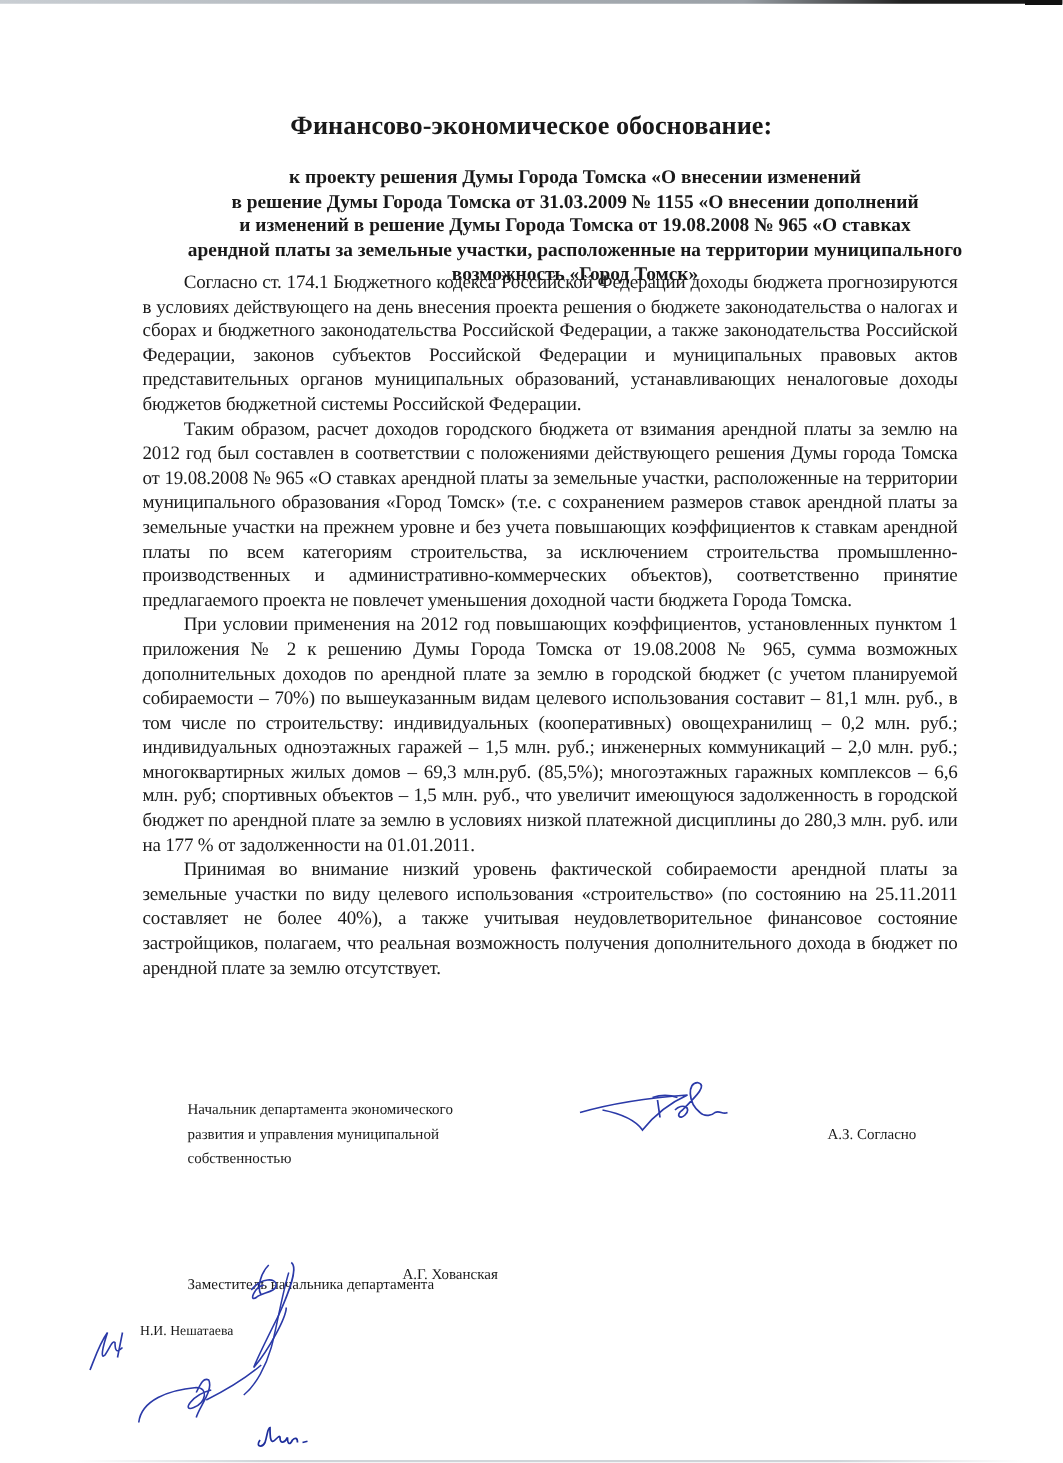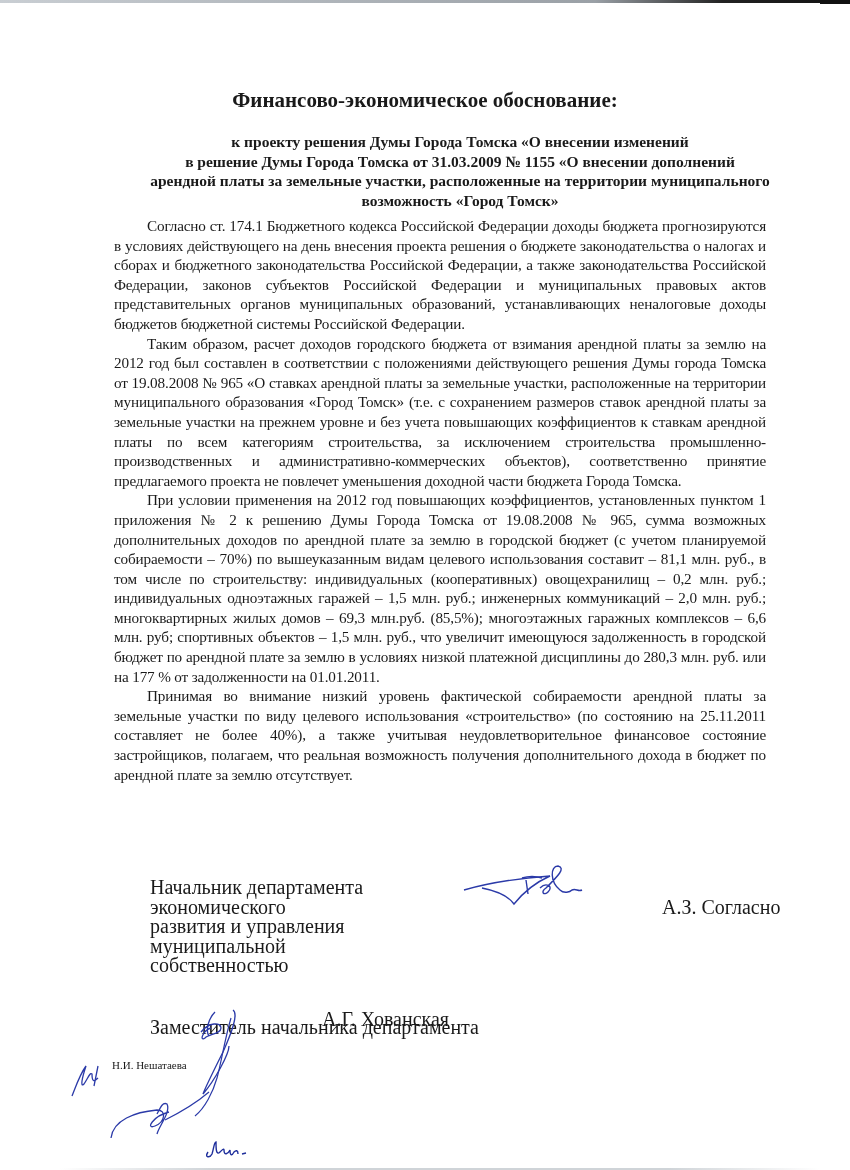--- a/index.html
+++ b/index.html
@@ -10,41 +10,42 @@
   .bottombar { position: absolute; bottom: 0; left: 60px; width: 760px; height: 2px; background: linear-gradient(to right, #fff, #cfd4d8 20%, #cfd4d8 80%, #fff); }
 
   .title { position: absolute; left: 0; width: 850px; text-align: center; font-weight: bold; font-size: 21px; }
   .t1 { top: 88px; }
   .subtitle { position: absolute; top: 132px; left: 120px; width: 680px; text-align: center; font-weight: bold; font-size: 15.5px; line-height: 19.5px; }
 
   .body-text { position: absolute; left: 114px; width: 652px; font-size: 15.2px; line-height: 19.6px; text-align: justify; letter-spacing: -0.15px; }
   .body-text p { margin: 0; text-indent: 33px; }
   .p1 { top: 216px; }
 
-  .sig-block { position: absolute; font-size: 20px; line-height: 19.5px; }
+  .sig-block { position: absolute; font-size: 12px; line-height: 19.5px; }
   .sig1-title { top: 878px; left: 150px; width: 320px; }
   .sig1-name { top: 898px; left: 662px; }
   .sig2-title { top: 990px; left: 150px; margin-top: 28px; }
   .sig2-name { top: 1010px; left: 322px; }
   .executor { position: absolute; top: 1059px; left: 112px; font-size: 11px; }
 
   .signature { position: absolute; }
   .signature svg { display: block; }
 </style>
 </head>
 <body>
 
 <div class="topbar"></div>
 <div class="topbar-dark"></div>
 
 <div class="title t1">Финансово-экономическое обоснование:</div>
 
 <div class="subtitle">
   <div>к проекту решения Думы Города Томска «О внесении изменений</div>
   <div>в решение Думы Города Томска от 31.03.2009 № 1155 «О внесении дополнений</div>
+  <div>и изменений  в решение Думы Города Томска от 19.08.2008 № 965 «О ставках</div>
   <div style="margin-left:-60px;margin-right:-60px;">арендной платы за земельные участки, расположенные на территории муниципального</div>
   <div>возможность «Город Томск»</div>
 </div>
 
 <div class="body-text p1">
   <p>Согласно ст. 174.1 Бюджетного кодекса Российской Федерации доходы бюджета прогнозируются в условиях действующего на день внесения проекта решения о бюджете законодательства о налогах и сборах и бюджетного законодательства Российской Федерации, а также законодательства Российской Федерации, законов субъектов Российской Федерации и муниципальных правовых актов представительных органов муниципальных образований, устанавливающих неналоговые доходы бюджетов бюджетной системы Российской Федерации.</p>
   <p>Таким образом, расчет доходов городского бюджета от взимания арендной платы за землю на 2012 год был составлен в соответствии с положениями действующего решения Думы города Томска от 19.08.2008 № 965 «О ставках арендной платы за земельные участки, расположенные на территории муниципального образования «Город Томск» (т.е. с сохранением размеров ставок арендной платы за земельные участки на прежнем уровне и без учета повышающих коэффициентов к ставкам арендной платы по всем категориям строительства, за исключением строительства промышленно-производственных и административно-коммерческих объектов), соответственно принятие предлагаемого проекта не повлечет уменьшения доходной части бюджета Города Томска.</p>
   <p>При условии применения на 2012 год повышающих коэффициентов, установленных пунктом 1 приложения № 2 к решению Думы Города Томска от 19.08.2008 № 965, сумма возможных дополнительных доходов  по арендной плате за землю в городской бюджет (с учетом планируемой собираемости – 70%) по вышеуказанным видам целевого использования составит – 81,1 млн. руб., в том числе по строительству: индивидуальных (кооперативных) овощехранилищ – 0,2 млн. руб.; индивидуальных одноэтажных гаражей – 1,5 млн. руб.; инженерных коммуникаций – 2,0 млн. руб.; многоквартирных жилых домов – 69,3 млн.руб. (85,5%); многоэтажных гаражных комплексов – 6,6 млн. руб; спортивных объектов – 1,5 млн. руб., что увеличит имеющуюся задолженность в городской бюджет по арендной плате за землю в условиях низкой платежной дисциплины до 280,3 млн. руб. или на 177 % от задолженности на 01.01.2011.</p>
   <p>Принимая во внимание низкий уровень фактической собираемости арендной платы за земельные участки по виду целевого использования «строительство» (по состоянию на 25.11.2011 составляет не более 40%), а также учитывая неудовлетворительное финансовое состояние застройщиков, полагаем, что реальная возможность получения дополнительного дохода в бюджет по арендной плате за землю отсутствует.</p>
 </div>

